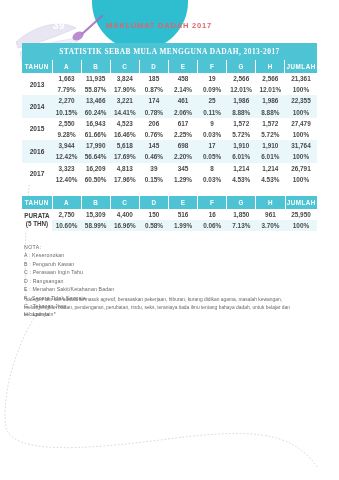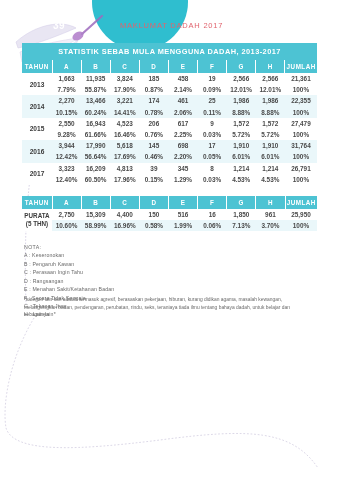--- a/index.html
+++ b/index.html
@@ -19,31 +19,32 @@
   }
   .deco-dragonfly{position:absolute;left:6px;top:4px;width:110px;height:90px;}
   .curve-left{position:absolute;left:-4px;top:74px;width:70px;height:230px;}
   .curve-bottom{position:absolute;left:0;top:318px;width:339px;height:162px;}
 
   .page-num{
     position:absolute;left:53px;top:20px;
     color:#ffffff;font-size:10px;font-weight:bold;letter-spacing:.5px;
   }
   .doc-title{
-    position:absolute;left:120px;top:21px;
-    color:#E0646E;font-size:7.5px;font-weight:normal;letter-spacing:.8px;
+    position:absolute;left:106px;top:21px;
+    color:#E0646E;font-size:7.5px;font-weight:bold;letter-spacing:.8px;
   }
 
   
   .table-wrap{position:absolute;left:22px;top:43px;width:295px;}
   table{border-collapse:collapse;width:100%;table-layout:fixed;}
   .tbl-title td{
     background:#4DC3D3;color:#ffffff;text-align:center;
     font-size:7.4px;font-weight:bold;letter-spacing:.45px;
     padding:4px 0 4px 0;
+    font-family:Liberation Serif, serif;
   }
   .tbl-head td{
     background:#4DC3D3;color:#ffffff;text-align:center;
     font-size:6.3px;font-weight:bold;letter-spacing:.5px;
     padding:3px 0;
     border-left:1px solid #ffffff;
   }
   .tbl-head td:first-child{border-left:none;}
   .yr{width:30px;}
   .jm{width:32px;}

